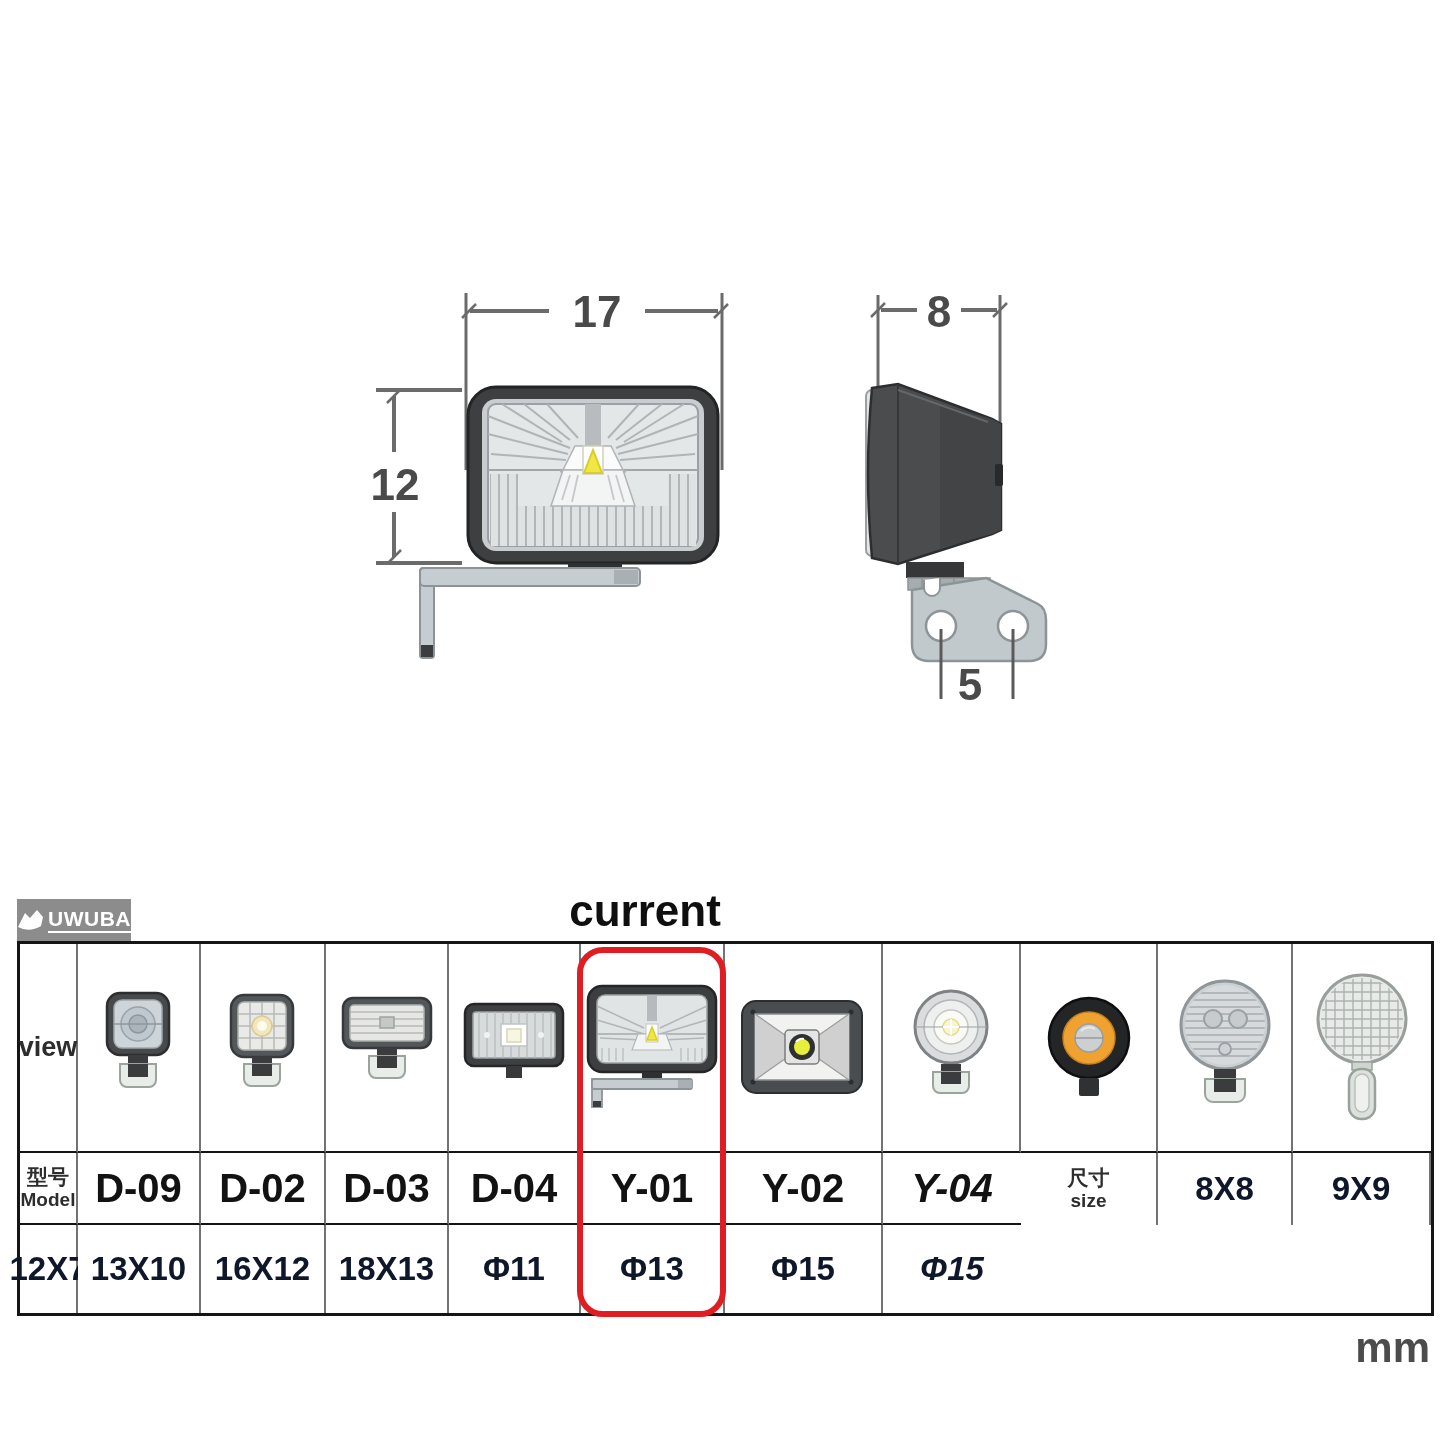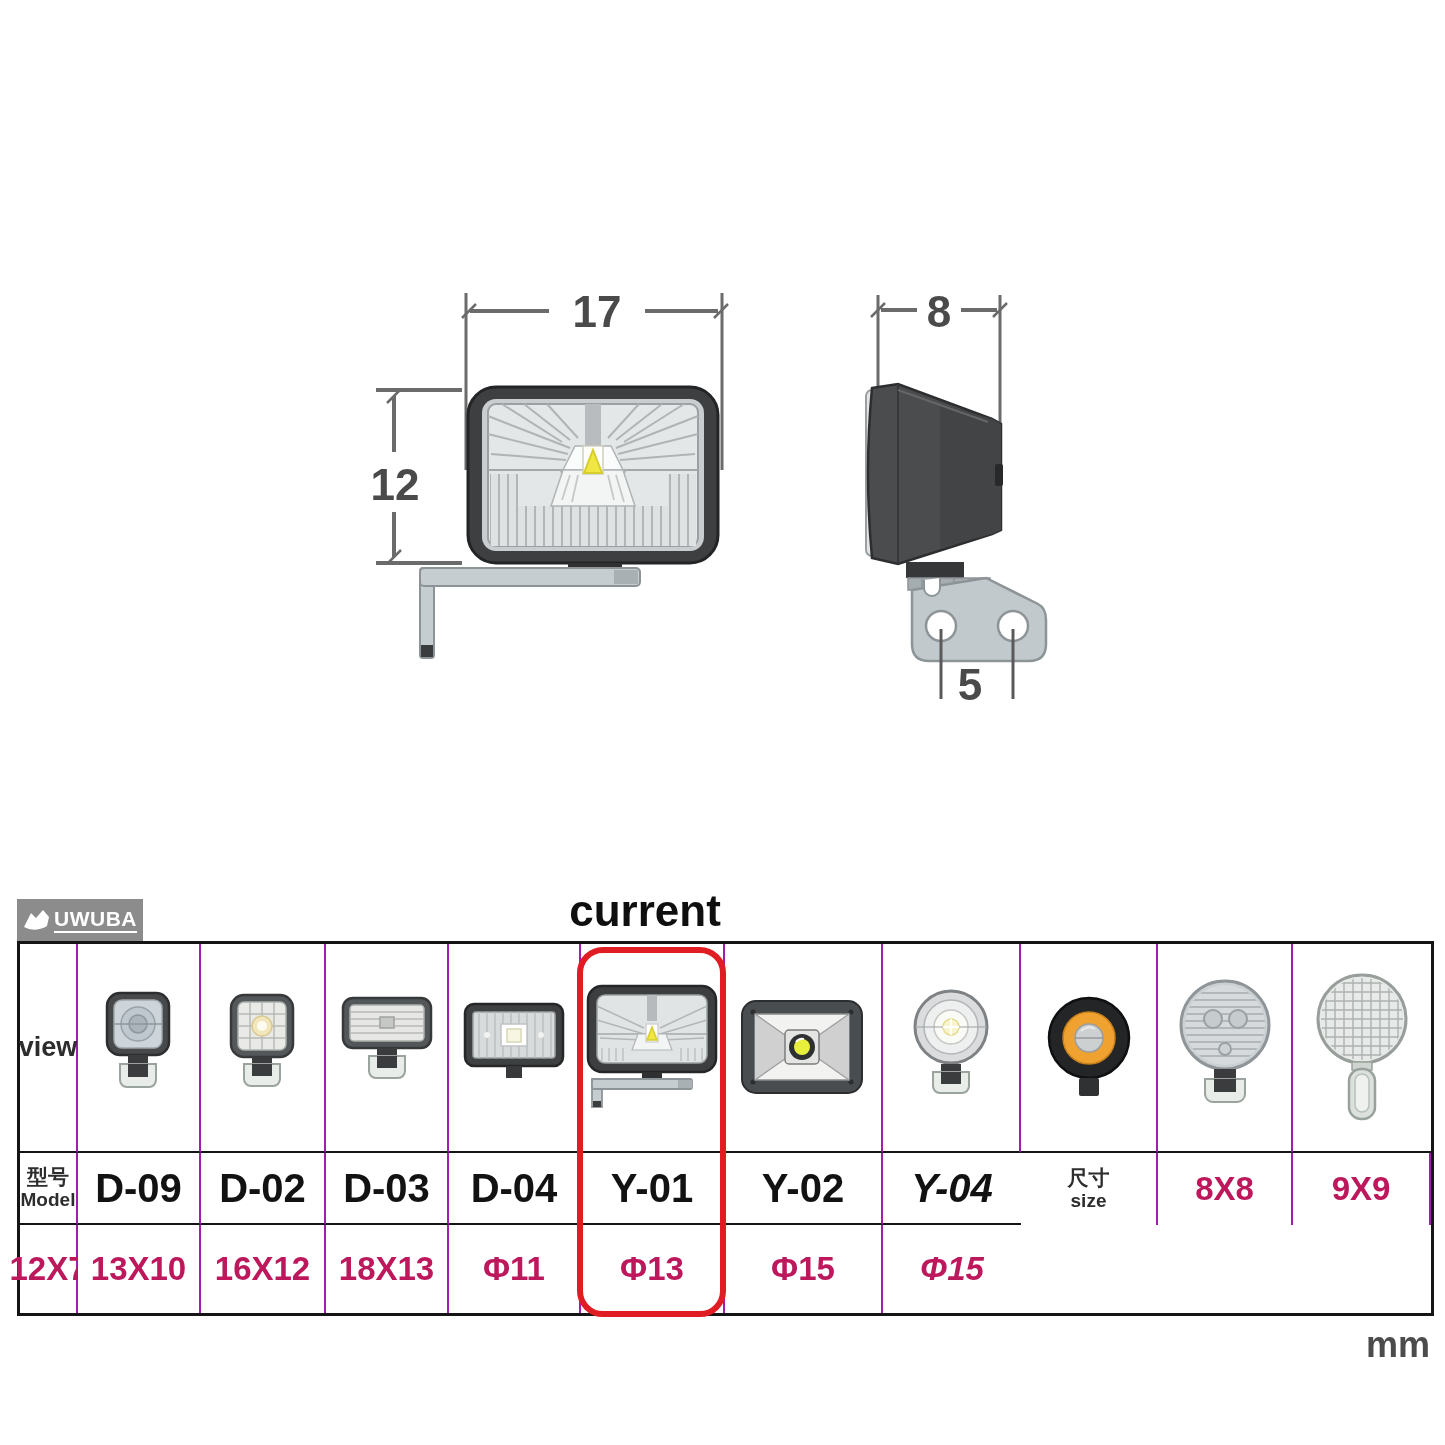--- a/index.html
+++ b/index.html
@@ -11,59 +11,59 @@
   .dim { font-size:44px; font-weight:bold; fill:#4a4a4a; }
 
   
   .current-title {
     position:absolute; left:495px; top:886px; width:300px;
     text-align:center; font-size:44px; font-weight:bold; color:#0f0f0f;
   }
 
   
   .logo {
-    position:absolute; left:17px; top:899px; width:126px; height:43px;
-    background:#8c8c8c; display:flex; align-items:center; justify-content:center; gap:3px;
+    position:absolute; left:17px; top:899px; width:114px; height:43px;
+    background:#8c8c8c; display:flex; align-items:center; justify-content:flex-start; gap:3px;
   }
   .logo-text {
     color:#ffffff; font-weight:bold; font-size:21px; letter-spacing:.5px;
     border-bottom:2px solid #ffffff; line-height:1.05; padding-bottom:1px;
   }
 
   
   .tbl {
     position:absolute; left:17px; top:941px;
     display:grid;
     grid-template-columns:58px 123px 125px 123px 132px 144px 158px 138px 137px 135px 138px;
     grid-template-rows:209px 72px 88px;
     border:3px solid #151515; background:#fff;
   }
   .cell {
-    box-sizing:border-box; border-right:2px solid #a21caf; border-bottom:2px solid #151515;
+    box-sizing:border-box; border-right:2px solid #737373; border-bottom:2px solid #151515;
     display:flex; align-items:center; justify-content:center; background:#fff;
     flex-direction:column;
   }
   .cell.lc { border-right:none;font-style:italic; }
   .cell.lb { border-bottom:none; }
   .view-label { font-size:27px; font-weight:bold; color:#2d2d2d; }
   .zh { font-size:21px; font-weight:bold; color:#2d2d2d; line-height:1.15; }
   .en { font-size:19px; font-weight:bold; color:#2d2d2d; line-height:1.15; }
   .mcell { font-size:40px; font-weight:bold; color:#121212; }
-  .scell { font-size:33px; font-weight:bold; color:#be185d; }
+  .scell { font-size:33px; font-weight:bold; color:#0f172a; }
 
   
   .red-box {
     position:absolute; left:577px; top:947px; width:149px; height:370px;
     border:6px solid #e11d24; border-radius:26px; box-sizing:border-box;
     z-index:5; pointer-events:none; background:transparent;
   }
 
   .mm-label {
     position:absolute; left:1330px; top:1324px; width:100px; text-align:right;
-    font-size:36px; font-weight:bold; color:#4c4c4c;
+    font-size:42px; font-weight:bold; color:#4c4c4c;
   }
 </style>
 </head>
 <body>
 
 <div id="canvas">
 
   <svg width="1445" height="760" viewBox="0 0 1445 760" style="position:absolute;left:0;top:0;">
 
     <defs>

